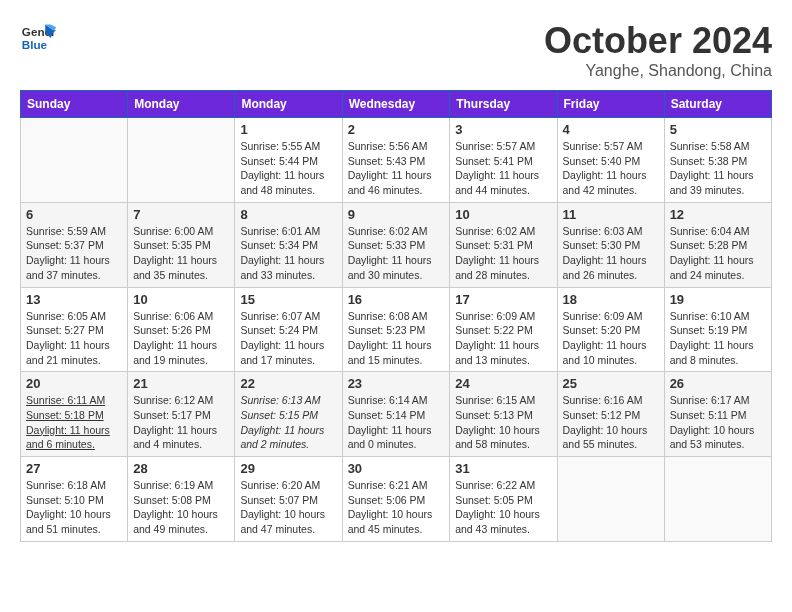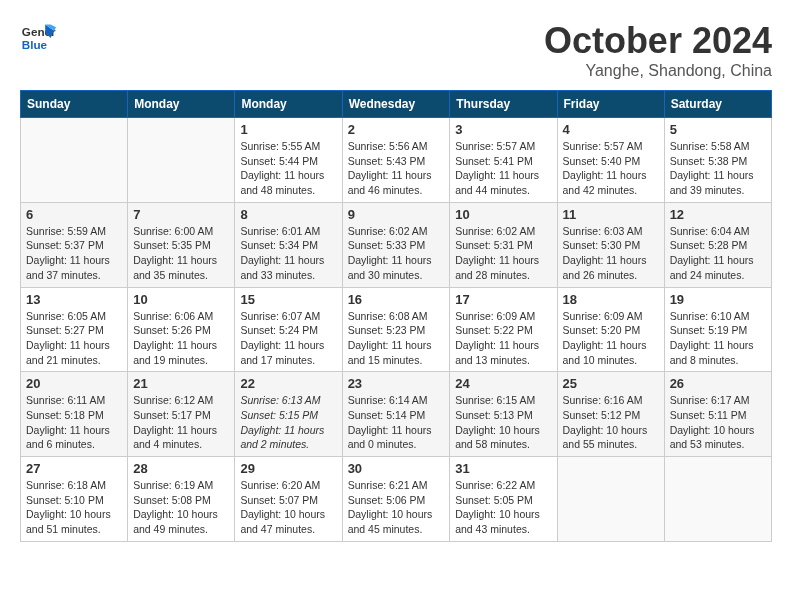--- a/index.html
+++ b/index.html
@@ -36,21 +36,21 @@
     .subtitle {
       font-size: 16px;
       color: #555;
     }
     table {
       width: 100%;
       border-collapse: collapse;
       font-size: 11px;
     }
     thead th {
-      background-color: #0c4a6e;
+      background-color: #6d28d9;
       color: #fff;
       text-align: left;
       padding: 6px 6px;
       font-size: 12px;
       font-weight: bold;
       border: 1px solid #1565c0;
     }
     tbody td {
       border: 1px solid #ccc;
       vertical-align: top;
@@ -227,21 +227,21 @@
         <td>
           <span class="day-number">19</span>
           <div class="day-info" style="white-space: pre-line;">Sunrise: 6:10 AM
 Sunset: 5:19 PM
 Daylight: 11 hours and 8 minutes.</div>
         </td>
       </tr>
       <tr>
         <td>
           <span class="day-number">20</span>
-          <div class="day-info" style="white-space: pre-line;">Sunrise: 6:11 AM
+          <div class="day-info" style="white-space: pre-line; text-decoration: underline;">Sunrise: 6:11 AM
 Sunset: 5:18 PM
 Daylight: 11 hours and 6 minutes.</div>
         </td>
         <td>
           <span class="day-number">21</span>
           <div class="day-info" style="white-space: pre-line;">Sunrise: 6:12 AM
 Sunset: 5:17 PM
 Daylight: 11 hours and 4 minutes.</div>
         </td>
         <td>

